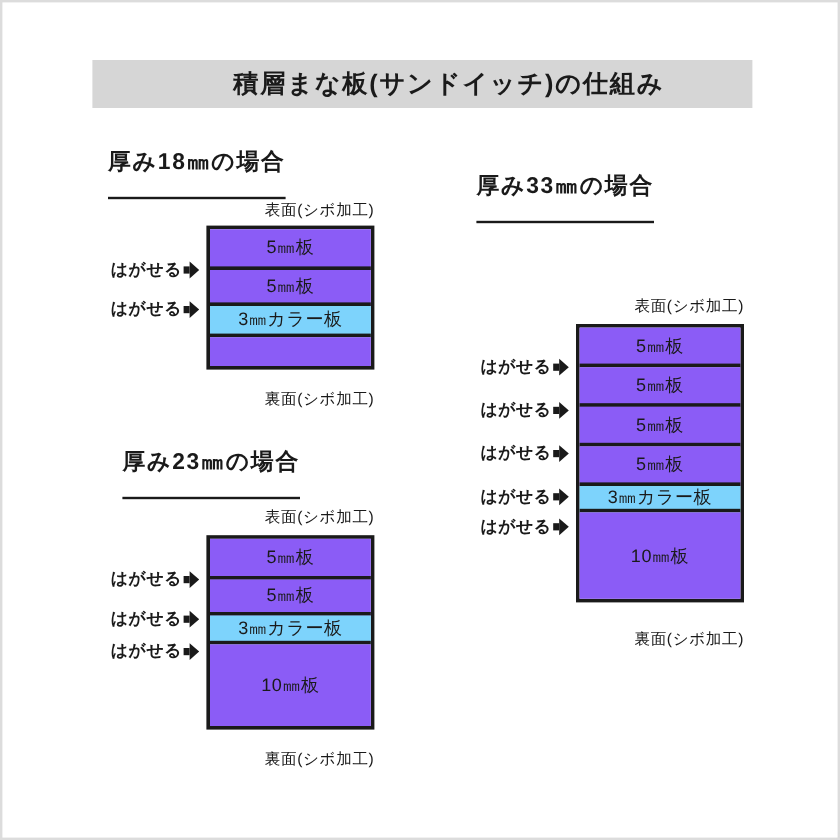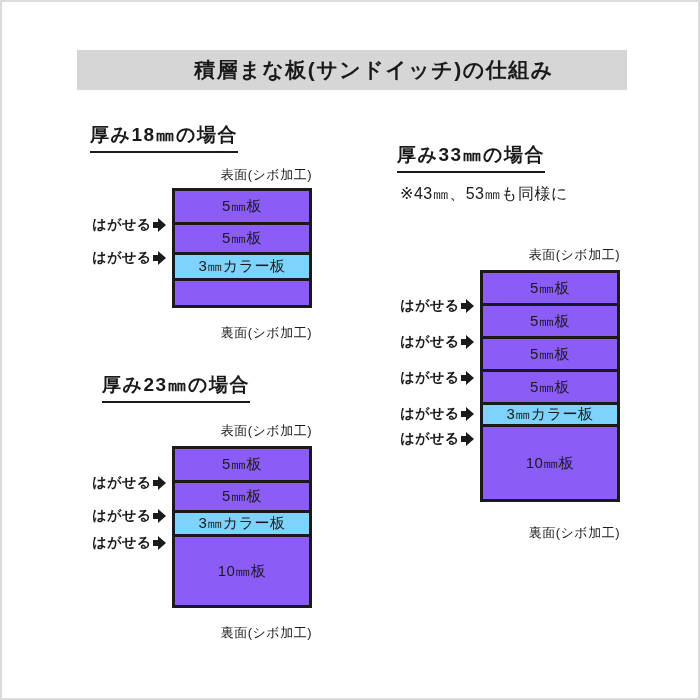--- a/index.html
+++ b/index.html
@@ -6,21 +6,21 @@
   html,body { background:#ffffff; }
   body { font-family:"Liberation Sans","DejaVu Sans",sans-serif; color:#1a1a1a; }
   .page { position:relative; width:700px; height:700px; background:#ffffff; overflow:hidden; border:2px solid #dcdcdc; }
 
   .title-bar { position:absolute; left:75px; top:48px; width:550px; height:40px;
     background:#d6d6d6; display:flex; align-items:center; justify-content:center;
     font-size:21px; font-weight:bold; letter-spacing:1.5px;padding-left:44px; }
 
   .diagram { position:absolute; }
   .heading { position:absolute; font-size:19px; font-weight:bold; letter-spacing:1.5px;
-    border-bottom:2px solid #1a1a1a; padding-bottom:3px; white-space:nowrap; }
+    border-bottom:2px solid #1a1a1a; padding-bottom:16px; white-space:nowrap; }
   .note-line { position:absolute; font-size:16px; letter-spacing:0.5px; white-space:nowrap; }
 
   .face-label { position:absolute; width:140px; text-align:right; font-size:13px; letter-spacing:0.5px; }
   .stack { position:absolute; left:85px; width:140px; border:3px solid #1a1a1a; background:#ffffff; }
   .layer { display:flex; align-items:center; justify-content:center; font-size:15px;
     letter-spacing:0.5px; border-bottom:3px solid #1a1a1a; background:#8b5cf6; }
   .layer:last-child { border-bottom:none; }
   .layer.color-board { background:#7dd3fc; }
 
   .peel { position:absolute; left:0; width:84px; height:20px; display:flex;
@@ -101,21 +101,20 @@
       <span class="arrow-icon">
           <i class="bar"></i>
           <i class="head"></i>
         </span>
     </div>
   </div>
 
   <div class="diagram" style="left:393px; top:118px; width:230px; height:420px;margin-top:20px;">
     <div class="heading" style="left:2px; top:2px;">厚み33㎜の場合</div>
 
-    <div class="note-line" style="left:5px; top:44px;">※43㎜、53㎜も同様に</div>
 
     <div class="face-label" style="left:85px; top:106px;">表面(シボ加工)</div>
 
     <div class="stack" style="top:130px;">
       <div class="layer" style="height:33px;">5㎜板</div>
       <div class="layer" style="height:33px;">5㎜板</div>
       <div class="layer" style="height:33px;">5㎜板</div>
       <div class="layer" style="height:33px;">5㎜板</div>
       <div class="layer color-board" style="height:22px;">3㎜カラー板</div>
       <div class="layer" style="height:72px;">10㎜板</div>

